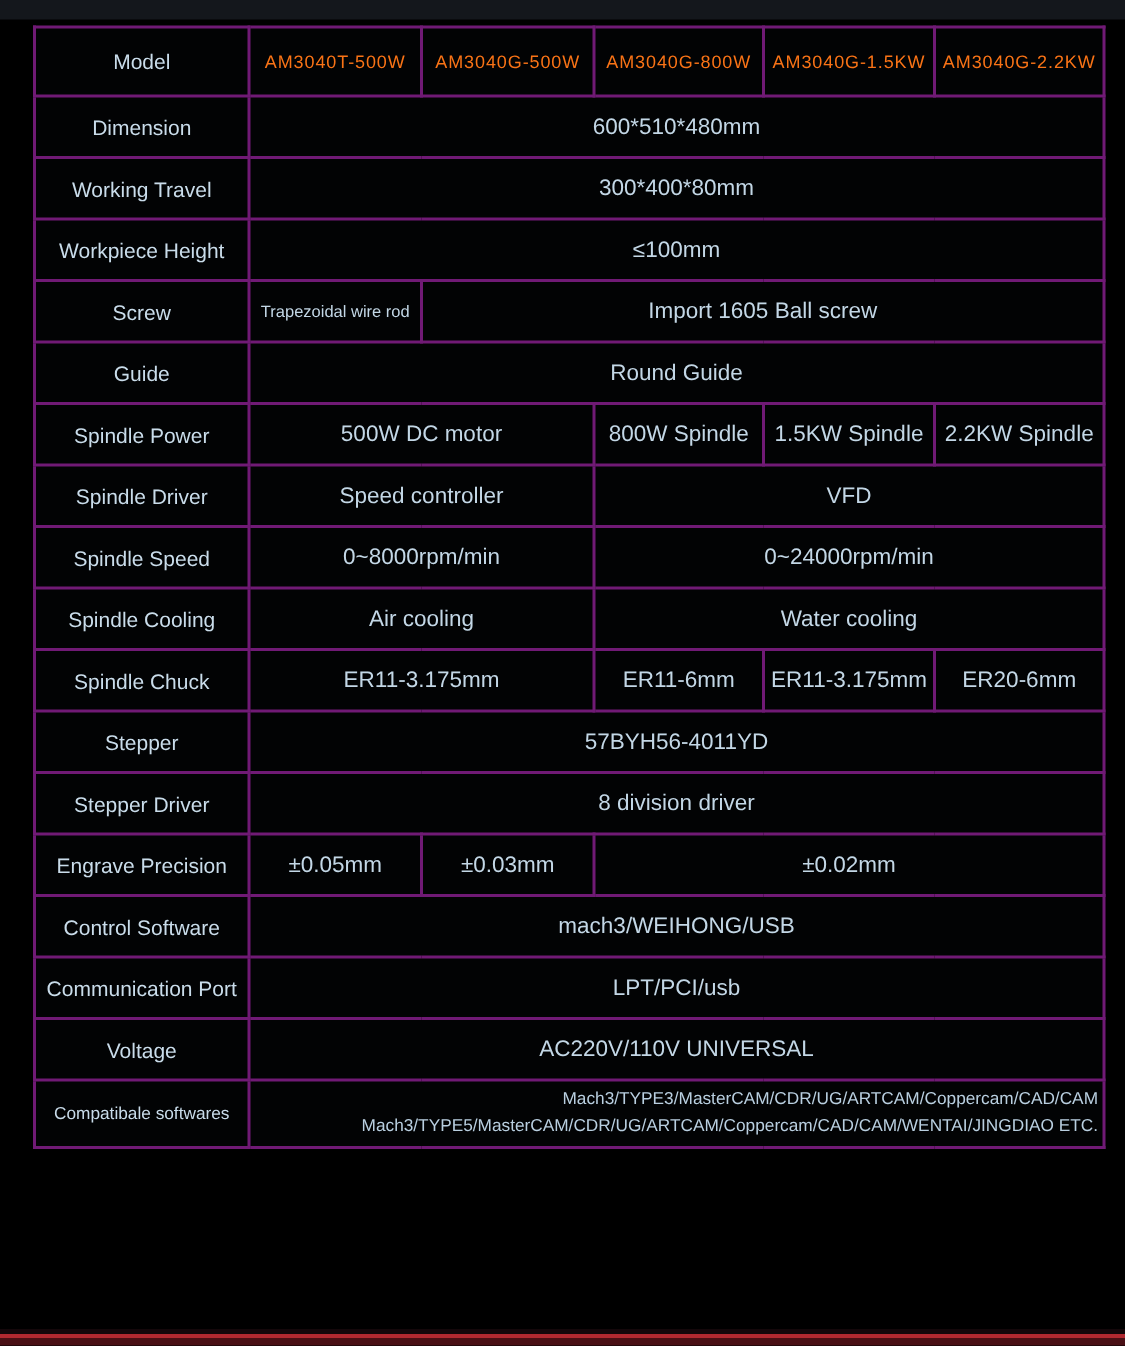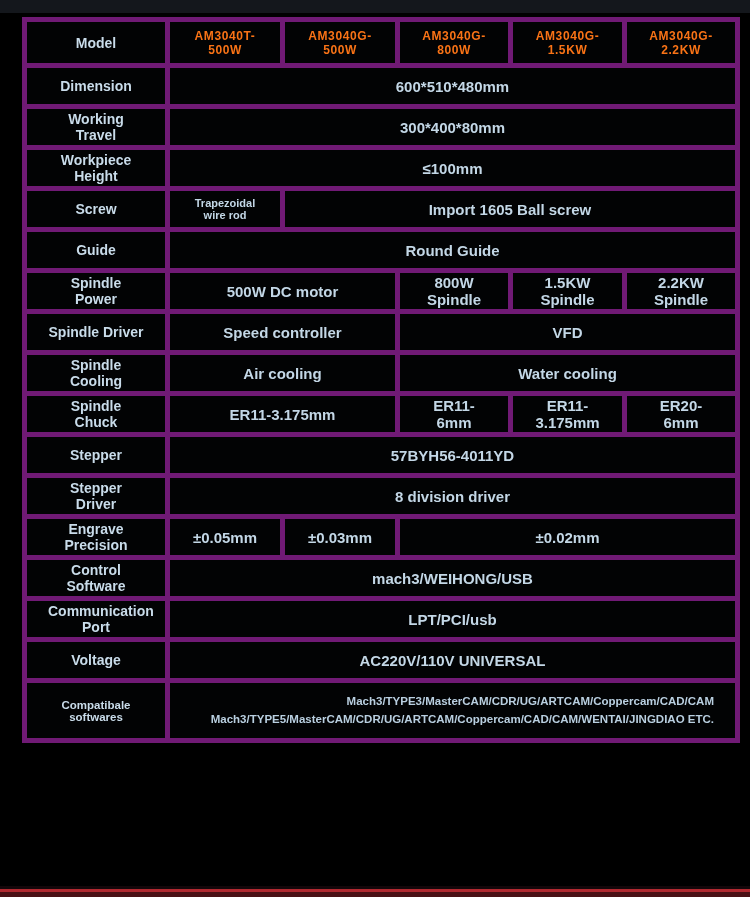--- a/index.html
+++ b/index.html
@@ -31,31 +31,31 @@
   }
   table.spec {
     position: absolute;
     left: 22px; top: 17px;
     width: 713px;
     border-collapse: collapse;
     table-layout: fixed;
     background: #020304;
   }
   table.spec th, table.spec td {
-    border: 5px solid #701a75;
+    border: 2px solid #701a75;
     color: #c3d7e6;
     text-align: center;
     vertical-align: middle;
-    padding: 0 21px;
-    font-weight: bold;
+    padding: 0 3px;
+    font-weight: normal;
     overflow: hidden;
   }
   thead tr { height: 46px; }
   tbody tr { height: 41px; }
-  tbody tr:last-child { height: 60px; margin-left: 32px; }
+  tbody tr:last-child { height: 45px; margin-left: 32px; }
   .cell.label {
     font-size: 14px;
     color: #c9dcea;
   }
   .cell.model {
     font-size: 12px;
     letter-spacing: 0.6px;
     color: #f97316;
   }
   .cell.value {
@@ -131,20 +131,25 @@
         <td class="cell value">800W  Spindle</td>
         <td class="cell value">1.5KW  Spindle</td>
         <td class="cell value">2.2KW  Spindle</td>
       </tr>
       <tr>
         <td class="cell label">Spindle Driver</td>
         <td colspan="2" class="cell value">Speed controller</td>
         <td colspan="3" class="cell value">VFD</td>
       </tr>
       <tr>
+        <td class="cell label">Spindle Speed</td>
+        <td colspan="2" class="cell value">0~8000rpm/min</td>
+        <td colspan="3" class="cell value">0~24000rpm/min</td>
+      </tr>
+      <tr>
         <td class="cell label">Spindle Cooling</td>
         <td colspan="2" class="cell value">Air cooling</td>
         <td colspan="3" class="cell value">Water cooling</td>
       </tr>
       <tr>
         <td class="cell label">Spindle Chuck</td>
         <td colspan="2" class="cell value">ER11-3.175mm</td>
         <td class="cell value">ER11-6mm</td>
         <td class="cell value">ER11-3.175mm</td>
         <td class="cell value">ER20-6mm</td>

